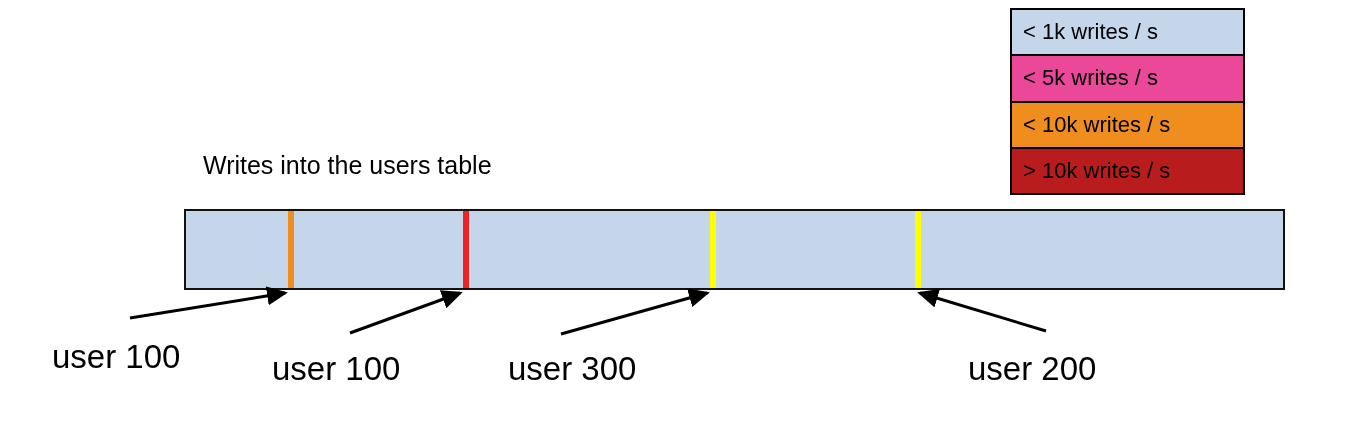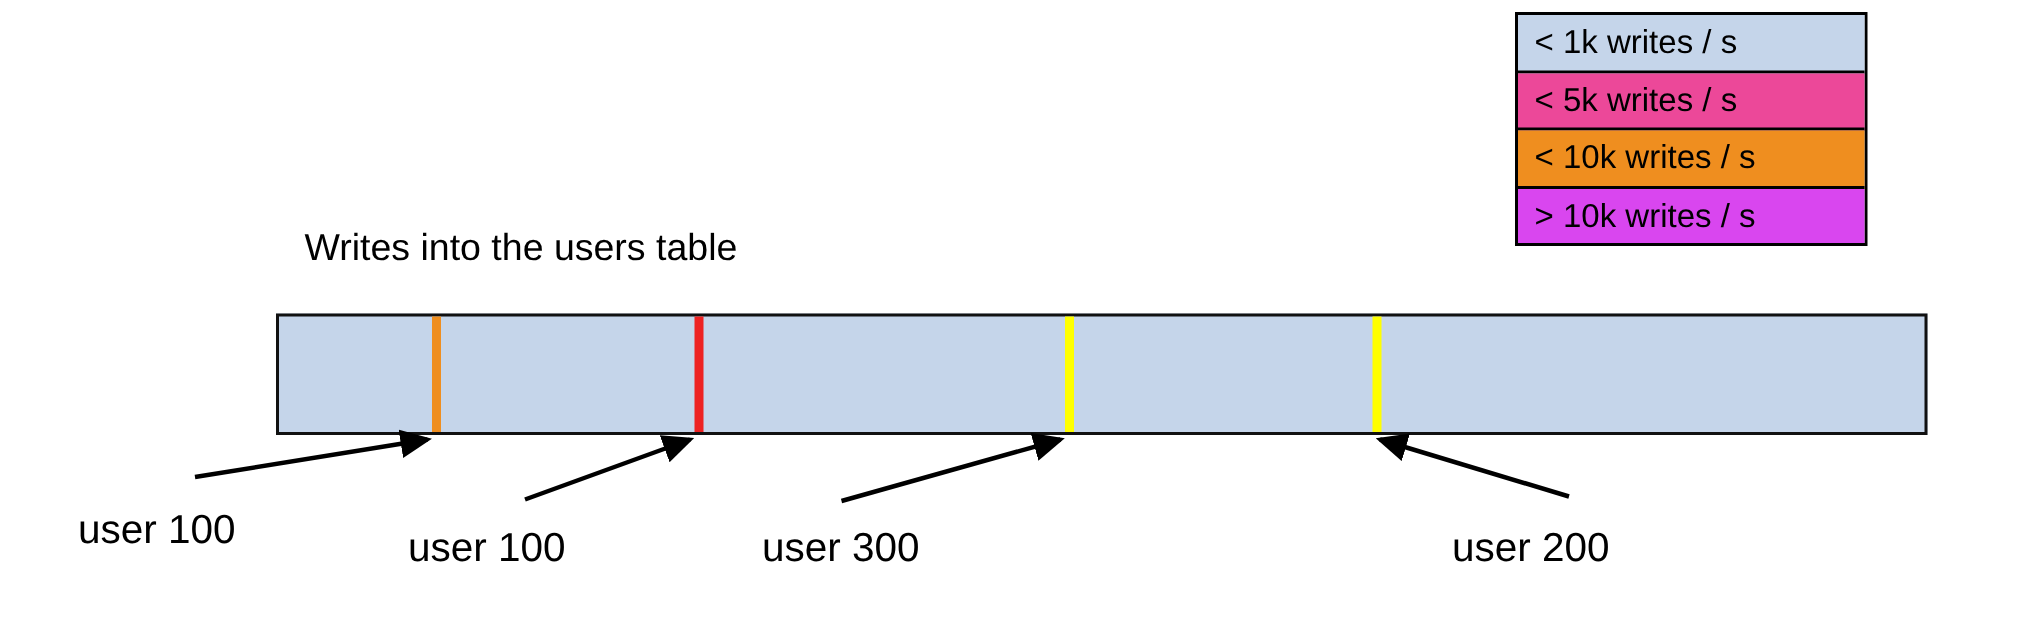--- a/index.html
+++ b/index.html
@@ -15,21 +15,21 @@
     font-family: "Liberation Sans", sans-serif;
     color: #000000;
   }
 
   
   #legend {
     position: absolute;
     left: 1010px;
     top: 8px;
     width: 235px;
-    height: 156px;
+    height: 187px;
     border: 2px solid #000000;
     box-sizing: border-box;
     display: flex;
     flex-direction: column;
   }
   .legend-row {
     flex: 1 1 0;
     display: flex;
     align-items: center;
     box-sizing: border-box;
@@ -78,39 +78,39 @@
     left: 0;
     top: 0;
     width: 1350px;
     height: 422px;
     pointer-events: none;
   }
 
   
   .user-label {
     position: absolute;
-    font-size: 27px;
+    font-size: 33px;
     line-height: 1;
     white-space: nowrap;
   }
 </style>
 </head>
 <body>
 
 <div id="legend">
   <div class="legend-row" style="background:#c5d5ea;">
     <span class="legend-label">&lt; 1k writes / s</span>
   </div>
   <div class="legend-row" style="background:#ec4899;">
     <span class="legend-label">&lt; 5k writes / s</span>
   </div>
   <div class="legend-row" style="background:#ef8e1f;align-items:center;">
     <span class="legend-label">&lt; 10k writes / s</span>
   </div>
-  <div class="legend-row" style="background:#d946ef;">
+  <div class="legend-row" style="background:#b91c1c;">
     <span class="legend-label">&gt; 10k writes / s</span>
   </div>
 </div>
 
 <div id="chart-title">Writes into the users table</div>
 
 <div id="table-bar">
   <div class="stripe" style="left:102px; background:#ef8e1f;"></div>
   <div class="stripe" style="left:277px; background:#ee2222;"></div>
   <div class="stripe" style="left:524px; background:#ffff00;"></div>

